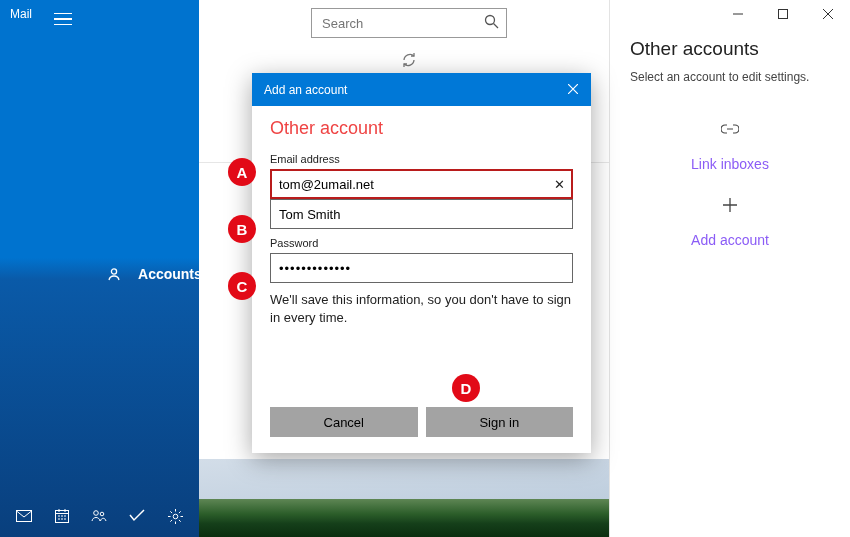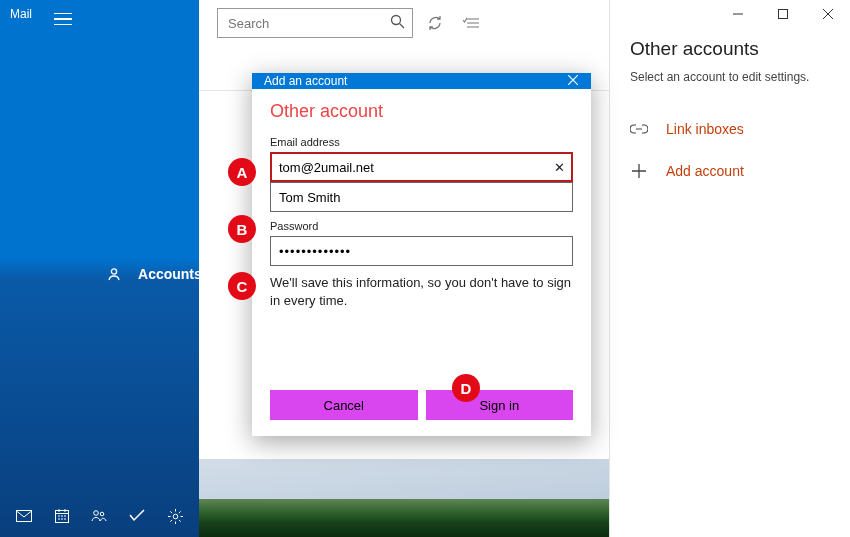--- a/index.html
+++ b/index.html
@@ -86,21 +86,21 @@
   .center-bg-image::before {
     content:'';
     position:absolute; top:-40px; left:0; right:0; height:40px;
     background: linear-gradient(to bottom right, rgba(220,230,240,0.5), rgba(180,200,220,0.5));
   }
   .center-top {
     display:flex; align-items:center;
     padding: 8px 8px 8px 18px;
     gap: 8px;
     background:#fff;
-    position: relative; z-index:1;
+    position: relative; z-index:1;flex-direction:column;
   }
   .searchbox {
     flex: 1;
     position: relative;
     max-width: 196px;
   }
   .searchbox input {
     width: 100%;
     height: 30px;
     border: 1px solid #999;
@@ -149,37 +149,38 @@
   .manage-sub {
     padding: 4px 20px 24px 20px;
     font-size: 12px;
     color:#444;
   }
   .right-item {
     display:flex; align-items:center;
     gap: 18px;
     padding: 12px 20px;
     font-size: 14px;
-    color:#c2410c;
+    color:#8b5cf6;
     cursor:pointer;
+    flex-direction:column;
   }
   .right-icon { width:18px; height:18px; display:flex; align-items:center; justify-content:center; color:#444;}
 
   
   .dialog {
     position: absolute;
     top: 73px;
     left: 252px;
     width: 339px;
     background: #fff;
     box-shadow: 0 6px 24px rgba(0,0,0,0.35);
     z-index: 100;
   }
   .dialog-titlebar {
-    height: 16px;
+    height: 33px;
     background: #0078d7;
     color:#fff;
     display:flex;
     align-items:center;
     justify-content: space-between;
     padding: 0 8px 0 12px;
     font-size: 12px;
   }
   .dialog-close { cursor:pointer; width:20px; text-align:center; }
   .dialog-body {
@@ -206,21 +207,21 @@
   .clear-x { position:absolute; right:8px; top:50%; transform:translateY(-50%); color:#222; font-size:13px; cursor:pointer;}
   .save-note { font-size: 13px; color:#222; margin-top:8px; line-height:1.4; }
   .dialog-buttons {
     display:flex;
     gap: 8px;
     padding: 10px 18px 16px 18px;
   }
   .dialog-btn {
     flex:1;
     height: 30px;
-    background: #d946ef;
+    background: #a3a3a3;
     border: none;
     font-size: 13px;
     color:#000;
     cursor:pointer;
   }
 
   
   .badge {
     position:absolute;
     width: 28px; height:28px;

